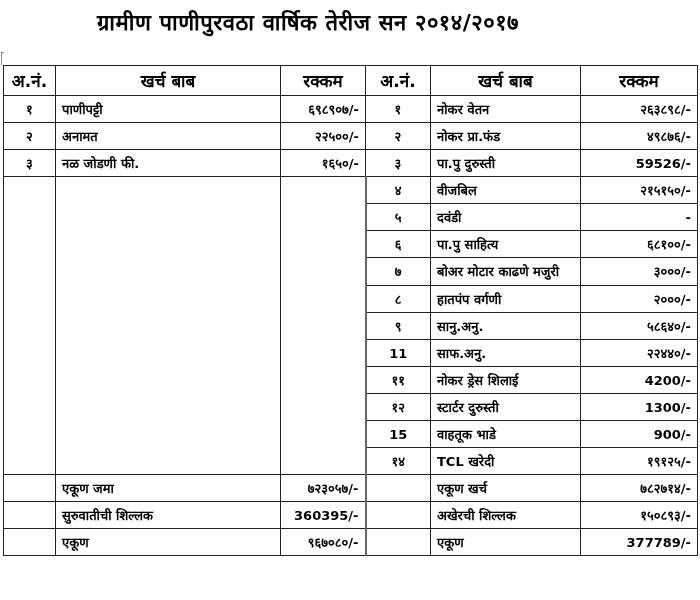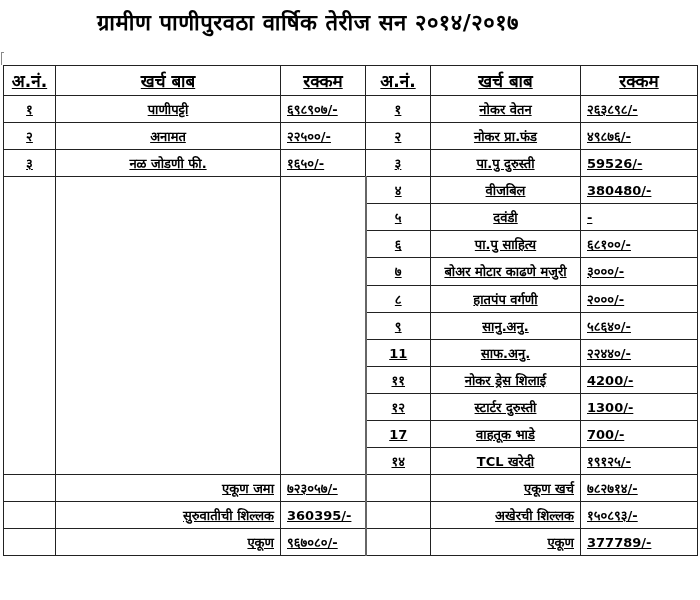--- a/index.html
+++ b/index.html
@@ -3,29 +3,29 @@
 <meta charset="utf-8">
 <style>
   html, body { margin: 0; padding: 0; background: #ffffff; }
   body { width: 700px; height: 600px; position: relative; overflow: hidden;
          font-family: "DejaVu Sans", sans-serif; color: #000; }
   .title { position: absolute; left: 0; top: 6px; width: 616px; text-align: center;
            font-size: 22px; font-weight: bold; letter-spacing: 0.5px; }
   .corner-mark { position: absolute; left: 1px; top: 52px; width: 2px; height: 12px;
                  border-left: 1px solid #888; border-top: 1px solid #888; }
   table.ledger { position: absolute; left: 3px; top: 65px; width: 694px;
-                 border-collapse: collapse; table-layout: fixed; text-decoration: underline; }
+                 border-collapse: collapse; table-layout: fixed; }
   table.ledger td, table.ledger th { border: 1.5px solid #222; padding: 0 6px;
                  font-size: 13px; font-weight: bold; height: 27px; box-sizing: border-box;
                  vertical-align: middle; white-space: nowrap; }
   table.ledger th { font-size: 17px; font-weight: bold; height: 30px; text-align: center; }
   td.sn { text-align: center; }
-  td.amt { text-align: left; }
-  td.head { text-align: center; }
-  td.sum-label { text-align: right; font-size: 14px; }
+  td.amt { text-align: right; }
+  td.head { text-align: left; }
+  td.sum-label { text-align: left; font-size: 14px; }
   td.thick-r { border-right: 2.5px solid #666; }
   .gray-l { border-left: 2.5px solid #666 !important; }
   td.tall { height: 54px; vertical-align: top; padding-top: 5px; line-height: 27px; white-space: normal; }
   td.amt.tall { vertical-align: top; }
 </style>
 </head>
 <body>
 
 <div class="title">ग्रामीण पाणीपुरवठा वार्षिक तेरीज सन २०१४/२०१७</div>
 <div class="corner-mark"></div>
@@ -75,21 +75,21 @@
       <td class="head">पा.पु दुरुस्ती</td>
       <td class="amt">59526/-</td>
     </tr>
 
     <tr>
       <td rowspan="11"></td>
       <td rowspan="11"></td>
       <td rowspan="11" class="thick-r"></td>
       <td class="sn gray-l">४</td>
       <td class="head">वीजबिल</td>
-      <td class="amt">380480/-</td>
+      <td class="amt">२१५१५०/-</td>
     </tr>
     <tr>
       <td class="sn gray-l">५</td>
       <td class="head">दवंडी</td>
       <td class="amt">-</td>
     </tr>
     <tr>
       <td class="sn gray-l">६</td>
       <td class="head">पा.पु साहित्य</td>
       <td class="amt">६८१००/-</td>
@@ -118,23 +118,23 @@
       <td class="sn gray-l">११</td>
       <td class="head">नोकर ड्रेस शिलाई</td>
       <td class="amt">4200/-</td>
     </tr>
     <tr>
       <td class="sn gray-l">१२</td>
       <td class="head">स्टार्टर दुरुस्ती</td>
       <td class="amt">1300/-</td>
     </tr>
     <tr>
-      <td class="sn gray-l">17</td>
+      <td class="sn gray-l">15</td>
       <td class="head">वाहतूक भाडे</td>
-      <td class="amt">700/-</td>
+      <td class="amt">900/-</td>
     </tr>
     <tr>
       <td class="sn gray-l">१४</td>
       <td class="head">TCL खरेदी</td>
       <td class="amt">१९१२५/-</td>
     </tr>
 
     <tr>
       <td></td>
       <td class="sum-label">एकूण जमा</td>

